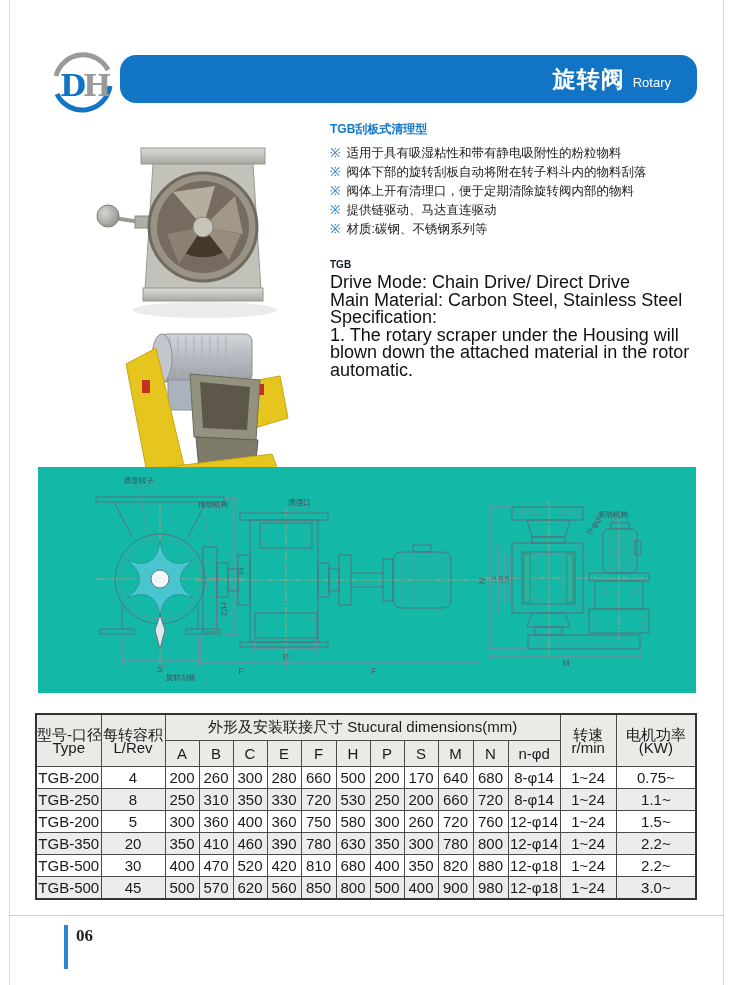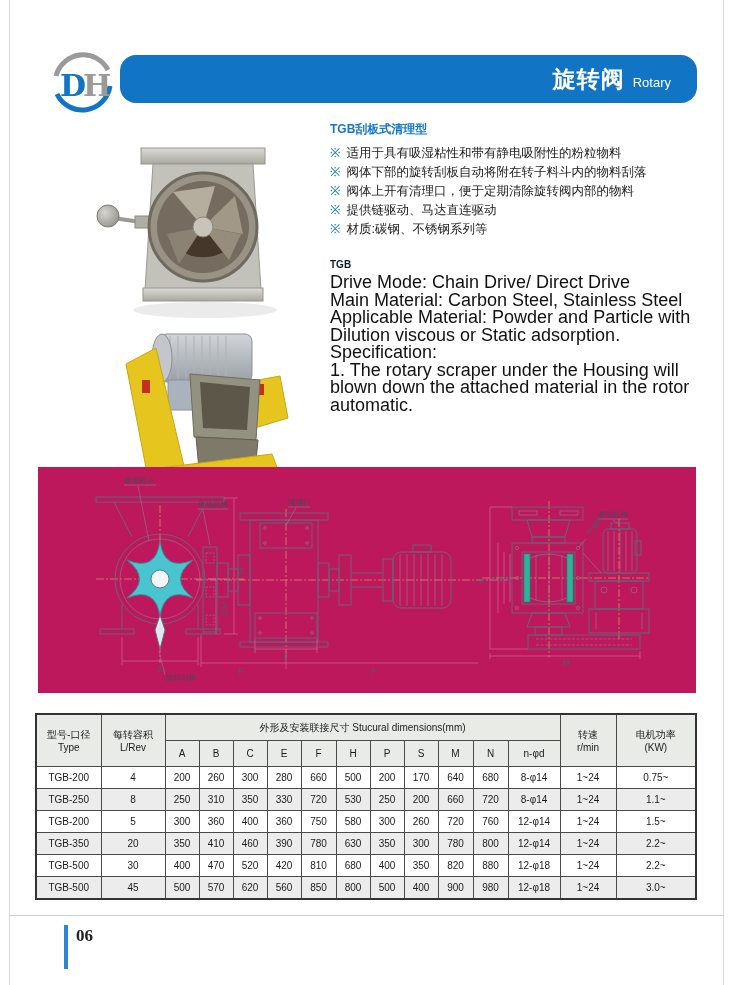--- a/index.html
+++ b/index.html
@@ -29,27 +29,27 @@
   
   .textcol{position:absolute;left:330px;top:121px;width:386px;}
   .sec-title{color:#1478c8;font-size:12px;font-weight:bold;margin:0 0 6px 0;}
   .bullets{margin:0 0 10px 0;}
   .bullet-line{font-size:12.5px;color:#1a1a1a;line-height:19px;display:flex;}
   .bullet-line .mark{color:#1478c8;margin-right:6px;flex:0 0 auto;}
   .tgb-title{color:#0f172a;font-size:10px;font-weight:bold;margin:20px 0 4px 0;}
   .specs p{margin:0;font-size:18px;line-height:17.5px;color:#111;}
 
   
-  .drawpanel{position:absolute;left:38px;top:467px;width:658px;height:226px;background:#be185d;}
+  .drawpanel{position:absolute;left:38px;top:467px;width:658px;height:226px;background:#14b8a6;}
 
   
   table.dims{
     position:absolute;left:35px;top:713px;width:662px;
     border-collapse:collapse;table-layout:fixed;
-    font-size:10px;color:#1a1a1a;
+    font-size:15px;color:#1a1a1a;
   }
   table.dims th, table.dims td{
     border:1px solid #4a4a4a;text-align:center;vertical-align:middle;
     padding:0;overflow:hidden;white-space:nowrap;
   }
   table.dims{border:2px solid #333;}
   table.dims thead th{background:#e9ebe7;font-weight:normal;height:25px;}
   table.dims tbody td{height:21px;background:#fff;}
   table.dims tbody tr:nth-child(even) td{background:#ececec;}
   .th2l{line-height:13px;}
@@ -166,21 +166,20 @@
       </div>
       <div class="bullet-line">
         <span class="mark">※</span>
         <span>材质:碳钢、不锈钢系列等</span>
       </div>
     </div>
   <div class="tgb-title">TGB</div>
   <div class="specs">
       <p>Drive Mode: Chain Drive/ Direct Drive</p>
       <p>Main Material: Carbon Steel, Stainless Steel</p>
-      <p>Applicable Material: Powder and Particle with Dilution viscous or Static adsorption.</p>
       <p>Specification:</p>
       <p>1. The rotary scraper under the Housing will blown down the attached material in the rotor automatic.</p>
     </div>
 </div>
 
 <div class="drawpanel">
 <svg width="658" height="226" viewBox="0 0 658 226">
 
   <line class="cl" x1="58" y1="112" x2="206" y2="112"></line>
   <line class="cl" x1="122" y1="38" x2="122" y2="196"></line>

